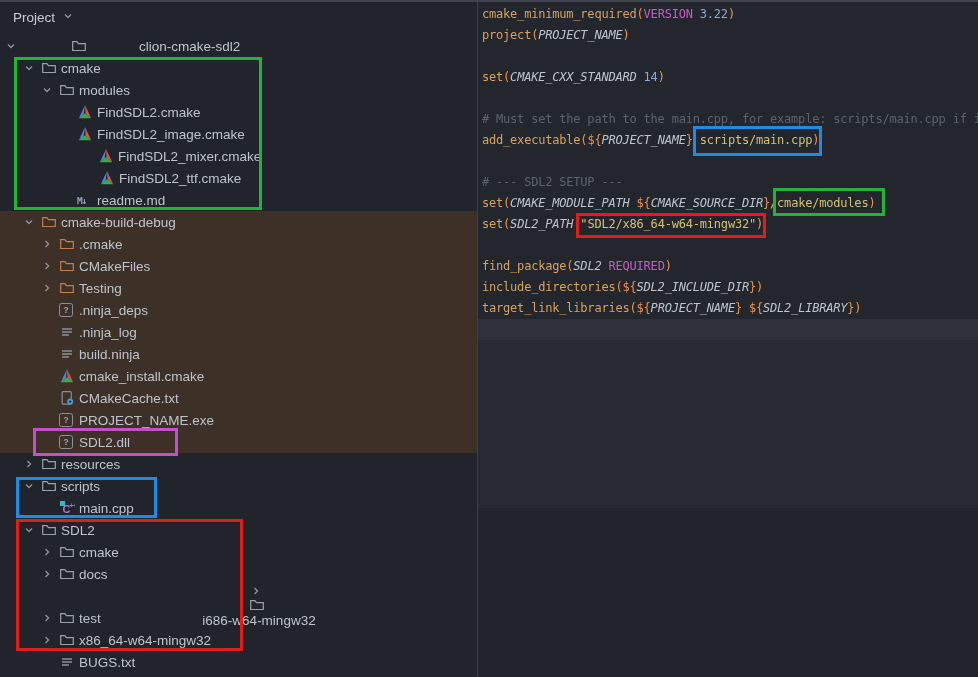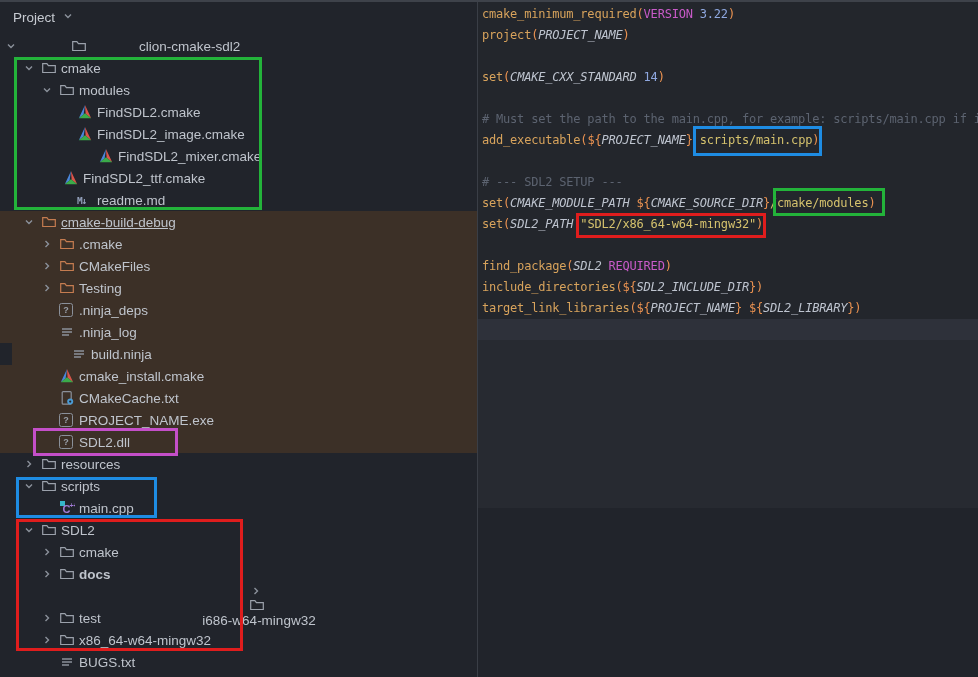--- a/index.html
+++ b/index.html
@@ -125,39 +125,39 @@
           <span class="chev"></span>
           <span class="iconslot">
             <svg width="16" height="16" viewBox="0 0 16 16">
               <polygon points="8,1 1.8,14.3 6.6,10.4" fill="#4a86d9"></polygon>
               <polygon points="8,1 14.2,14.3 8.6,9.8" fill="#d9544a"></polygon>
               <polygon points="1.8,14.3 14.2,14.3 8,9.2" fill="#3bab4a"></polygon>
             </svg>
           </span>
           <span>FindSDL2_mixer.cmake</span>
         </div>
-        <div class="tree-row" style="padding-left: 45px;">
+        <div class="tree-row" style="padding-left: 81px;">
           <span class="chev"></span>
           <span class="iconslot">
             <svg width="16" height="16" viewBox="0 0 16 16">
               <polygon points="8,1 1.8,14.3 6.6,10.4" fill="#4a86d9"></polygon>
               <polygon points="8,1 14.2,14.3 8.6,9.8" fill="#d9544a"></polygon>
               <polygon points="1.8,14.3 14.2,14.3 8,9.2" fill="#3bab4a"></polygon>
             </svg>
           </span>
           <span>FindSDL2_ttf.cmake</span>
         </div>
         <div class="tree-row" style="padding-left: 59px;">
           <span class="chev"></span>
           <span class="iconslot">
             <span class="ic-md">M↓</span>
           </span>
           <span>readme.md</span>
         </div>
-        <div class="tree-row excluded" style="padding-left: 23px; text-decoration: underline;">
+        <div class="tree-row excluded" style="padding-left: 23px;">
           <span class="chev">
             <svg width="12" height="12" viewBox="0 0 12 12">
               <polyline points="3,4.5 6,7.5 9,4.5" fill="none" stroke="#8b919b" stroke-width="1.4"></polyline>
             </svg>
           </span>
           <span class="iconslot">
             <svg width="16" height="16" viewBox="0 0 16 16">
               <path d="M1.7 4.2v8.3h12.6V5.6H7.4L5.9 3.7H1.7z" fill="none" stroke="#c57c50" stroke-width="1.2"></path>
             </svg>
           </span>
@@ -211,21 +211,21 @@
         </div>
         <div class="tree-row excluded" style="padding-left: 41px;">
           <span class="chev"></span>
           <span class="iconslot">
             <svg width="16" height="16" viewBox="0 0 16 16">
               <path d="M3 5h10M3 8h10M3 11h7" stroke="#8a909a" stroke-width="1.3"></path>
             </svg>
           </span>
           <span>.ninja_log</span>
         </div>
-        <div class="tree-row excluded" style="padding-left: 41px; margin-left: 12px;">
+        <div class="tree-row excluded" style="padding-left: 41px;">
           <span class="chev"></span>
           <span class="iconslot">
             <svg width="16" height="16" viewBox="0 0 16 16">
               <path d="M3 5h10M3 8h10M3 11h7" stroke="#8a909a" stroke-width="1.3"></path>
             </svg>
           </span>
           <span>build.ninja</span>
         </div>
         <div class="tree-row excluded" style="padding-left: 41px;">
           <span class="chev"></span>
@@ -319,21 +319,21 @@
               <polyline points="4.5,3 7.5,6 4.5,9" fill="none" stroke="#8b919b" stroke-width="1.4"></polyline>
             </svg>
           </span>
           <span class="iconslot">
             <svg width="16" height="16" viewBox="0 0 16 16">
               <path d="M1.7 4.2v8.3h12.6V5.6H7.4L5.9 3.7H1.7z" fill="none" stroke="#9ba1ab" stroke-width="1.2"></path>
             </svg>
           </span>
           <span>cmake</span>
         </div>
-        <div class="tree-row" style="padding-left: 41px; font-weight: bold;">
+        <div class="tree-row" style="padding-left: 41px;">
           <span class="chev">
             <svg width="12" height="12" viewBox="0 0 12 12">
               <polyline points="4.5,3 7.5,6 4.5,9" fill="none" stroke="#8b919b" stroke-width="1.4"></polyline>
             </svg>
           </span>
           <span class="iconslot">
             <svg width="16" height="16" viewBox="0 0 16 16">
               <path d="M1.7 4.2v8.3h12.6V5.6H7.4L5.9 3.7H1.7z" fill="none" stroke="#9ba1ab" stroke-width="1.2"></path>
             </svg>
           </span>

